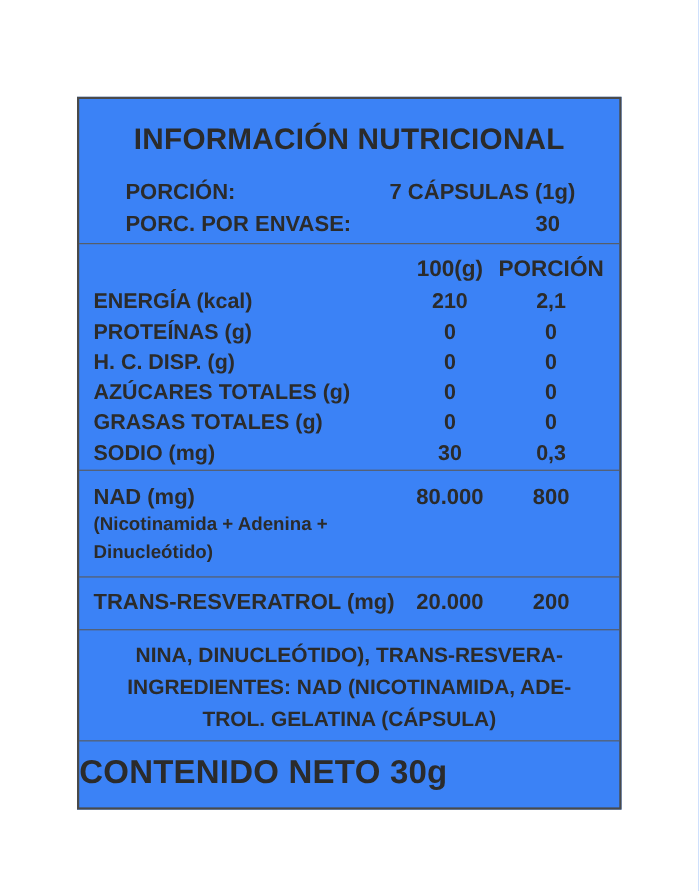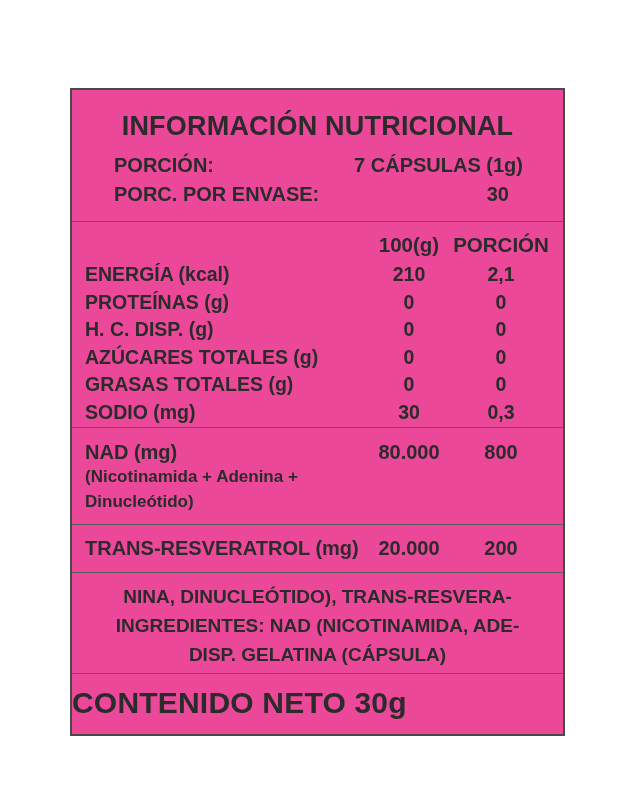--- a/index.html
+++ b/index.html
@@ -9,41 +9,41 @@
     font-family: "Liberation Sans", "DejaVu Sans", sans-serif;
     font-weight: bold;
     color: #2b2b2b;
     position: relative;
   }
   .label-box {
     position: absolute;
     left: 70px; top: 88px;
     width: 495px; height: 648px;
     border: 2px solid #4a4a4a;
-    background: #ec4899;
+    background: #3b82f6;
   }
   .section { width: 100%; border-bottom: 1.5px solid #5a5a5a; }
   .section:last-child { border-bottom: none; }
 
   
   .sec-header { height: 132px; }
   .main-title {
     text-align: center;
     font-size: 27px;
     padding-top: 21px;
     letter-spacing: 0.2px;
   }
   .serving-row {
     display: flex;
     justify-content: space-between;
     padding: 0 40px 0 42px;
     font-size: 20px;
     line-height: 29px;
   }
-  .serving-row.first { margin-top: 9px; }
+  .serving-row.first { margin-top: 19px; }
   .serving-row .val-offset { margin-right: 14px; }
 
   
   .trow {
     display: grid;
     grid-template-columns: 1fr 88px 96px;
     padding: 0 14px 0 13px;
     align-items: baseline;
   }
   .trow .num { text-align: center; }
@@ -153,20 +153,20 @@
     <div class="trow resv-row">
       <span>TRANS-RESVERATROL (mg)</span>
       <span class="num">20.000</span>
       <span class="num">200</span>
     </div>
   </div>
 
   <div class="section sec-ingr">
     <div>NINA, DINUCLEÓTIDO), TRANS-RESVERA-</div>
     <div>INGREDIENTES: NAD (NICOTINAMIDA, ADE-</div>
-    <div>DISP. GELATINA (CÁPSULA)</div>
+    <div>TROL. GELATINA (CÁPSULA)</div>
   </div>
 
   <div class="section sec-net">
     <div class="net-content">CONTENIDO NETO 30g</div>
   </div>
 
 </div>
 
 </body></html>

